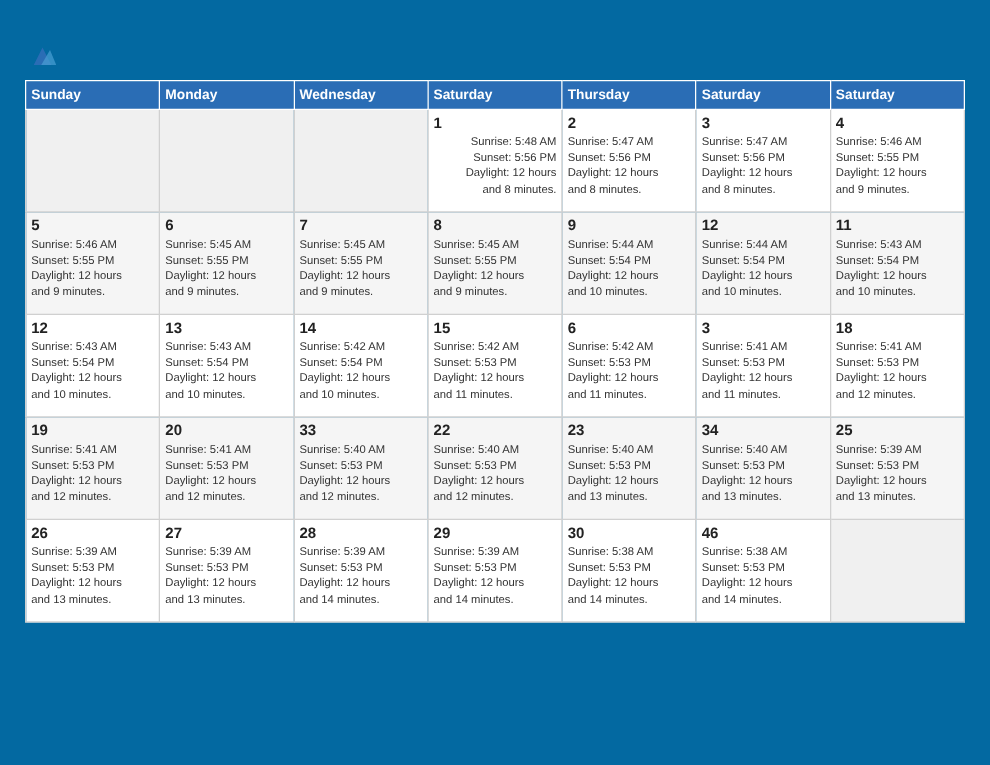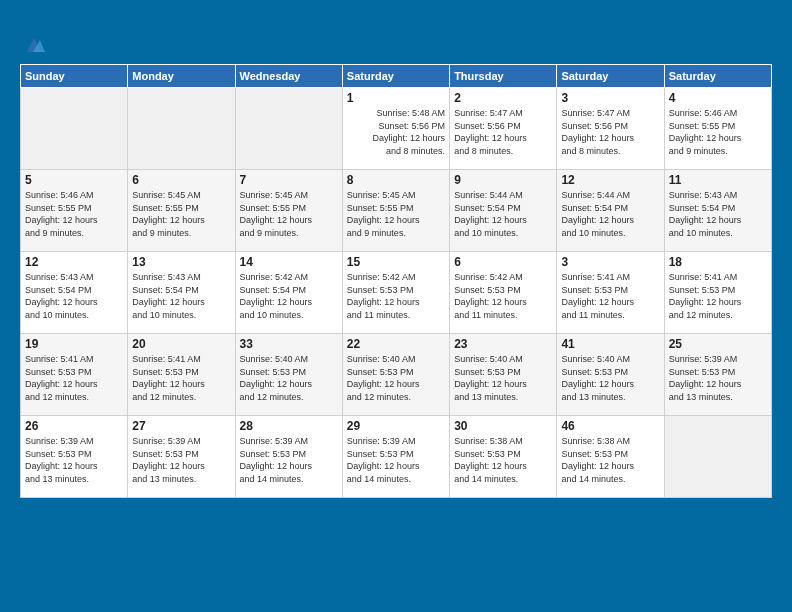--- a/index.html
+++ b/index.html
@@ -300,21 +300,21 @@
 and 12 minutes.</div>
           </td>
           <td>
             <span class="day-num">23</span>
             <div class="day-info" style="white-space: pre-line;">Sunrise: 5:40 AM
 Sunset: 5:53 PM
 Daylight: 12 hours
 and 13 minutes.</div>
           </td>
           <td>
-            <span class="day-num">41</span>
+            <span class="day-num">34</span>
             <div class="day-info" style="white-space: pre-line;">Sunrise: 5:40 AM
 Sunset: 5:53 PM
 Daylight: 12 hours
 and 13 minutes.</div>
           </td>
           <td>
             <span class="day-num">25</span>
             <div class="day-info" style="white-space: pre-line;">Sunrise: 5:39 AM
 Sunset: 5:53 PM
 Daylight: 12 hours

